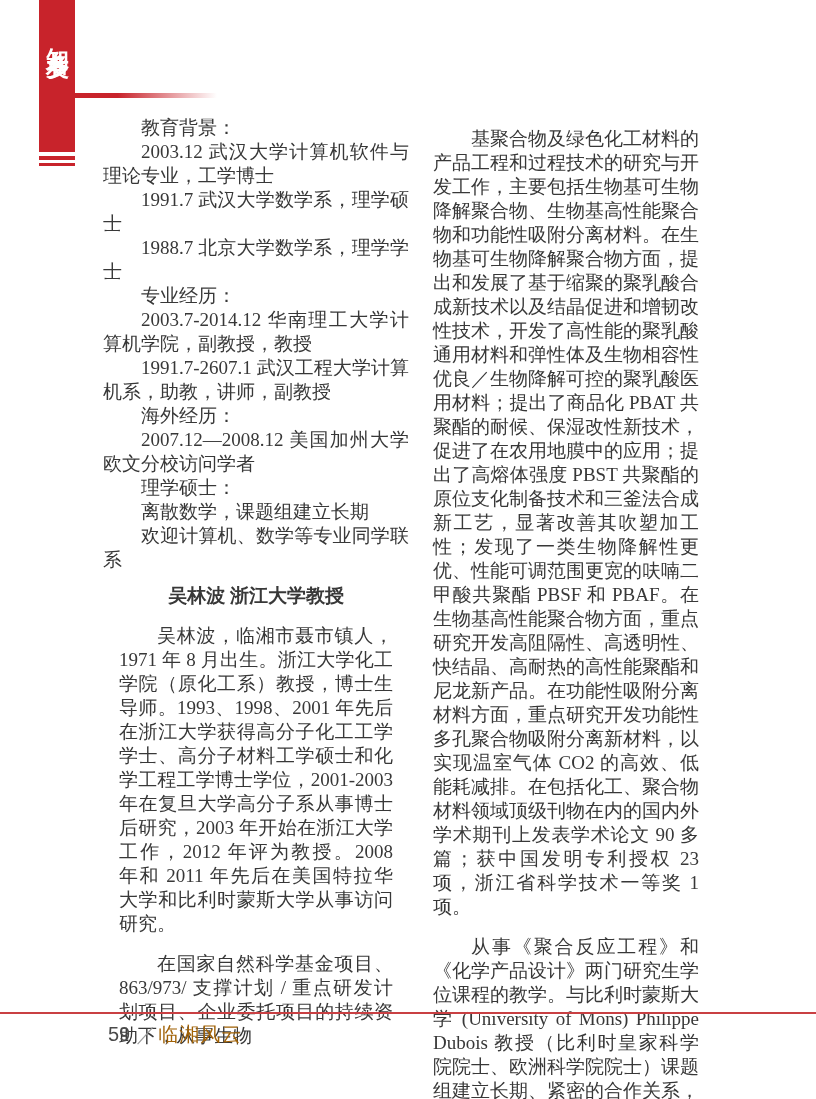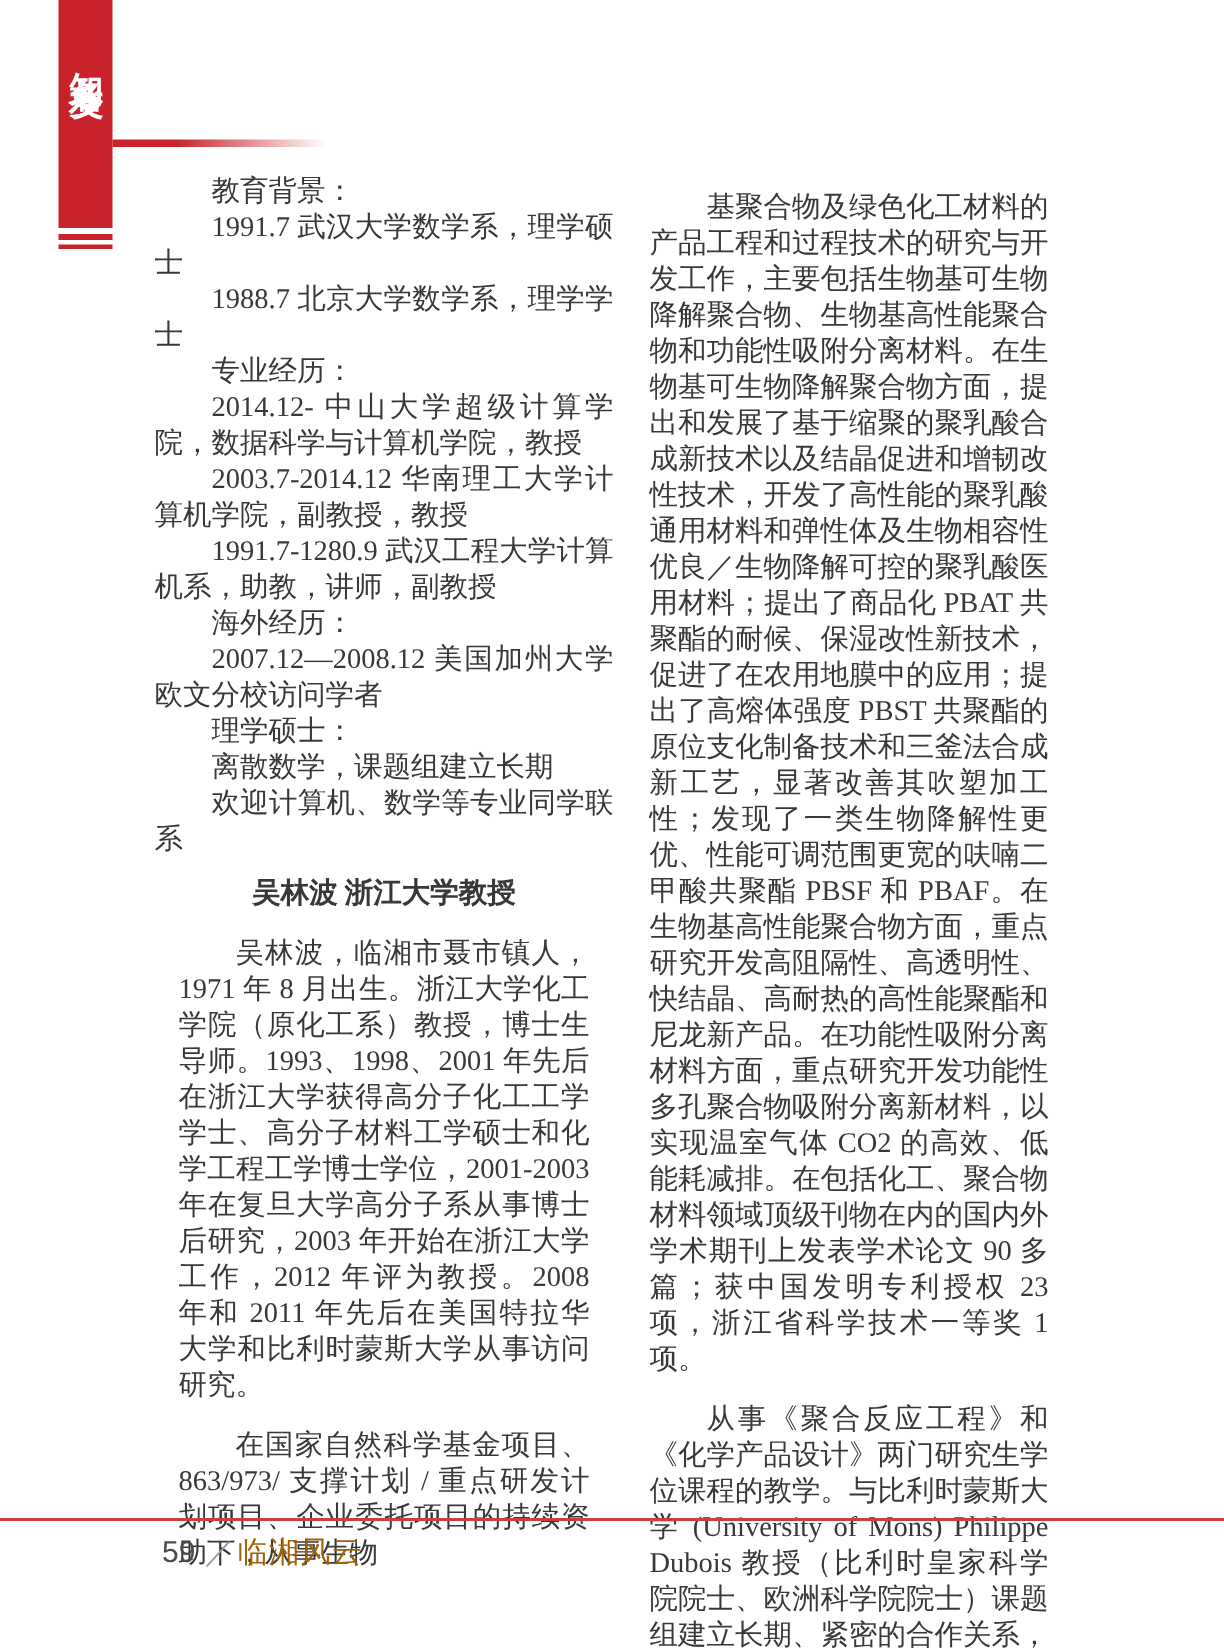--- a/index.html
+++ b/index.html
@@ -43,26 +43,26 @@
   <div class="banner-bar">
     <div class="banner-text">知名乡友</div>
   </div>
   <div class="banner-line l1"></div>
   <div class="banner-line l2"></div>
   <div class="banner-rule"></div>
 
   <div class="col col-left">
     <div>
         <div class="resume-line">教育背景：</div>
+        <div class="resume-line">2003.12 武汉大学计算机软件与理论专业，工学博士</div>
         <div class="resume-line">1991.7 武汉大学数学系，理学硕士</div>
         <div class="resume-line">1988.7 北京大学数学系，理学学士</div>
         <div class="resume-line">专业经历：</div>
-        <div class="resume-line">2014.12- 中山大学超级计算学院，数据科学与计算机学院，教授</div>
         <div class="resume-line">2003.7-2014.12 华南理工大学计算机学院，副教授，教授</div>
-        <div class="resume-line">1991.7-1280.9 武汉工程大学计算机系，助教，讲师，副教授</div>
+        <div class="resume-line">1991.7-2607.1 武汉工程大学计算机系，助教，讲师，副教授</div>
         <div class="resume-line">海外经历：</div>
         <div class="resume-line">2007.12—2008.12 美国加州大学欧文分校访问学者</div>
         <div class="resume-line">理学硕士：</div>
         <div class="resume-line">离散数学，课题组建立长期</div>
         <div class="resume-line">欢迎计算机、数学等专业同学联系</div>
       </div>
     <div class="sec-title">吴林波 浙江大学教授</div>
     <div>
         <div class="para">吴林波，临湘市聂市镇人，1971 年 8 月出生。浙江大学化工学院（原化工系）教授，博士生导师。1993、1998、2001 年先后在浙江大学获得高分子化工工学学士、高分子材料工学硕士和化学工程工学博士学位，2001-2003 年在复旦大学高分子系从事博士后研究，2003 年开始在浙江大学工作，2012 年评为教授。2008 年和 2011 年先后在美国特拉华大学和比利时蒙斯大学从事访问研究。</div>
         <div class="para">在国家自然科学基金项目、863/973/ 支撑计划 / 重点研发计划项目、企业委托项目的持续资助下，从事生物</div>

